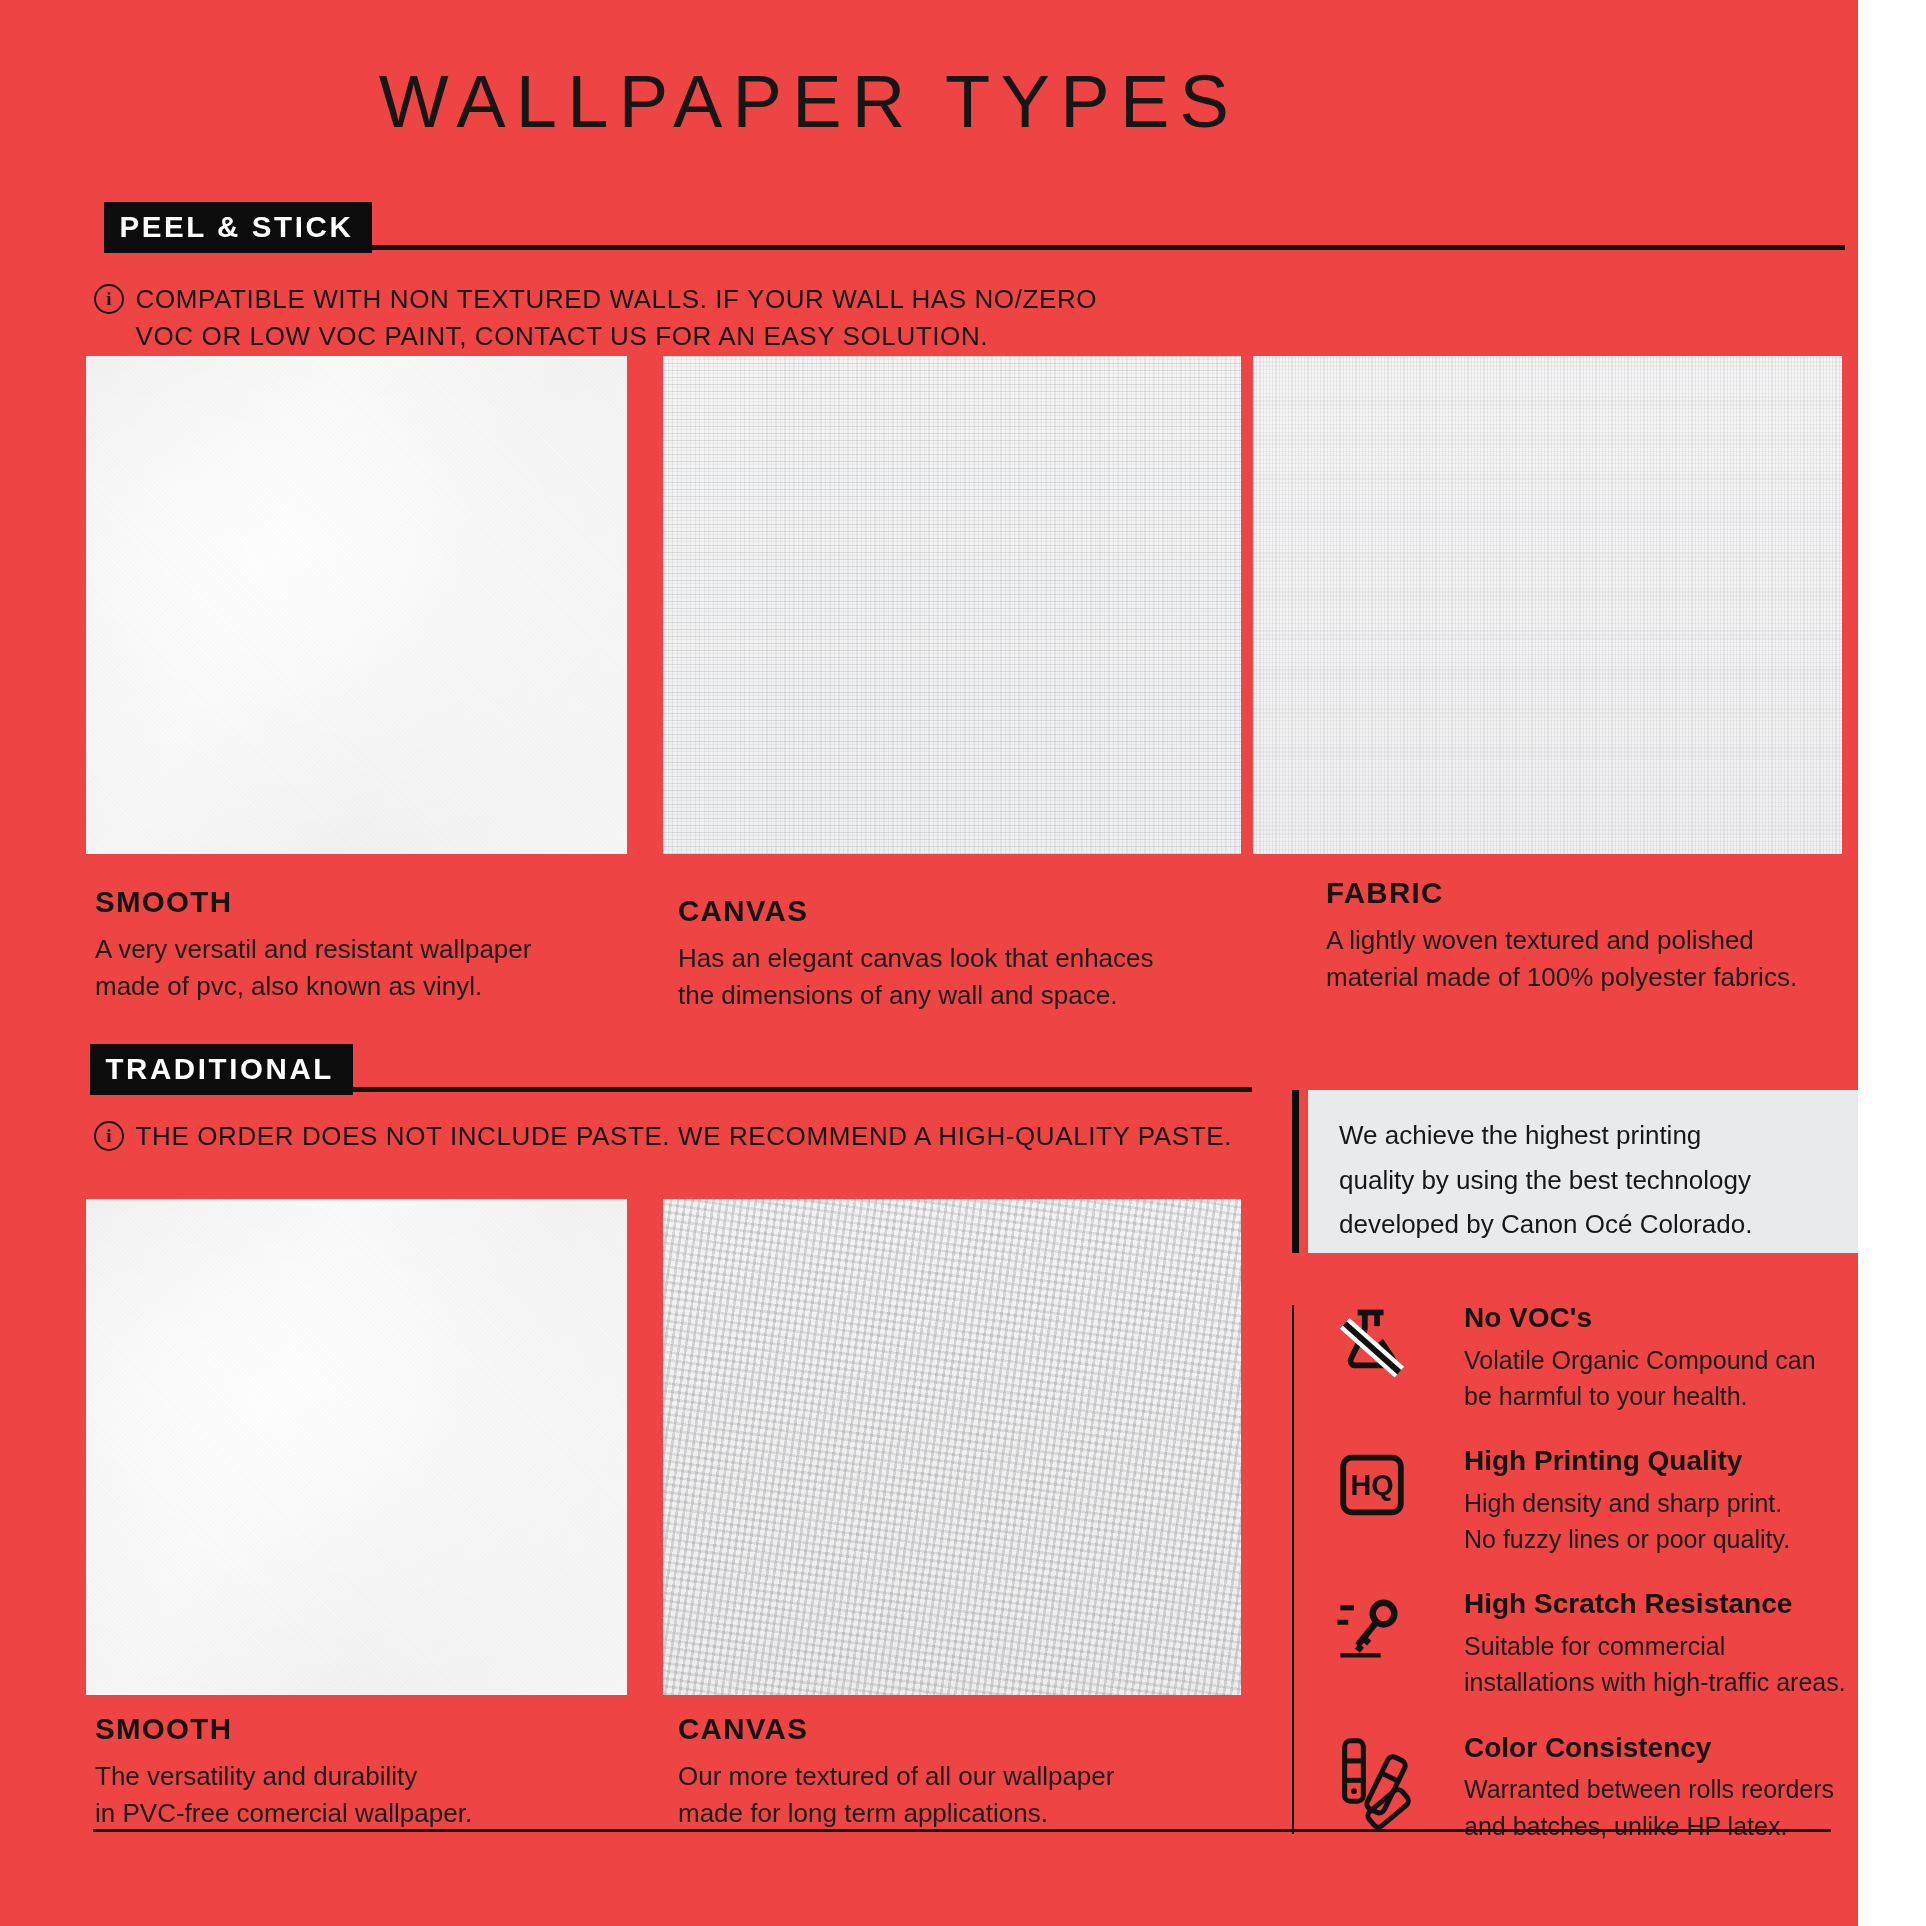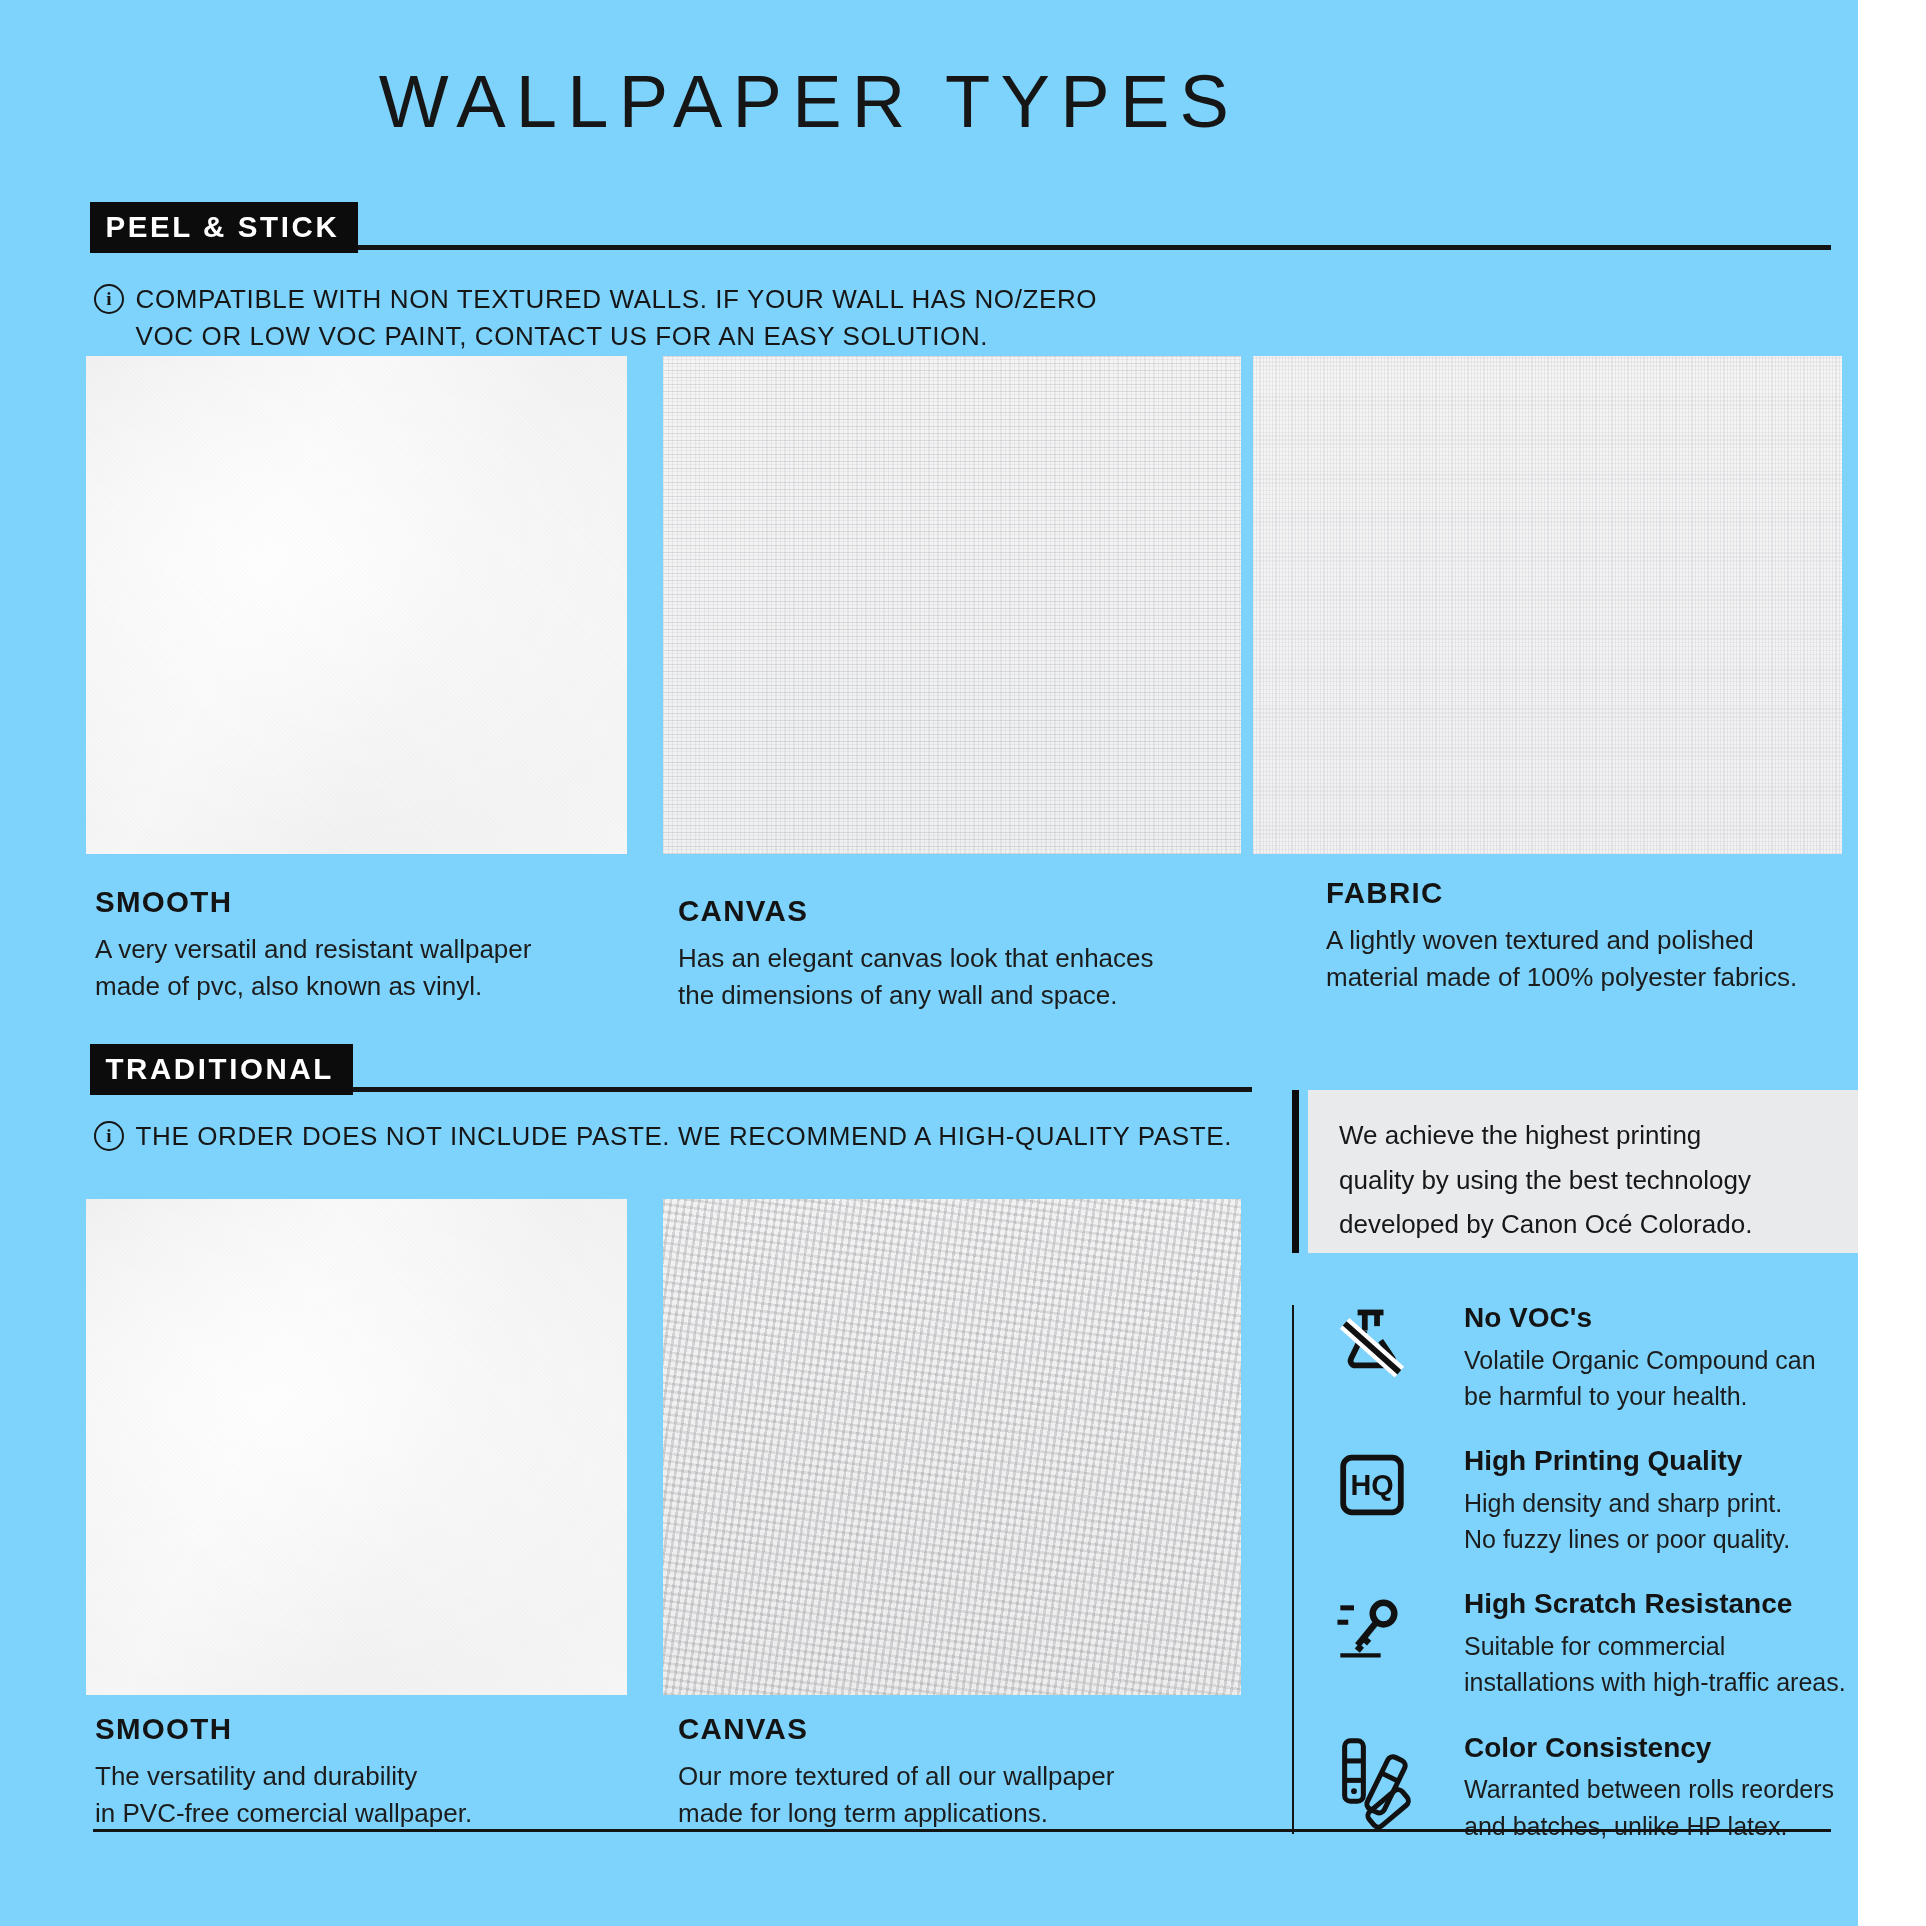--- a/index.html
+++ b/index.html
@@ -1,33 +1,33 @@
 <!DOCTYPE html>
 <html style="font-size:10.3px"><head>
 <meta charset="utf-8">
 <style>
   html,body{margin:0;padding:0;}
   body{
     width:1926px;height:1926px;background:#ffffff;
     font-family:"Liberation Sans","DejaVu Sans",sans-serif;
     color:#161616;
   }
-  .canvas{position:relative;width:1858px;height:1926px;overflow:hidden;background:#7dd3fc;}
+  .canvas{position:relative;width:1858px;height:1926px;overflow:hidden;background:#ef4444;}
 
   .pre{white-space:pre-line;}
 
   
   .title{
     position:absolute;left:90px;top:59px;width:1438px;margin:0;
     text-align:center;font-size:74px;font-weight:500;letter-spacing:10.3px;color:#161616;
   }
 
   
   .sh{position:absolute;display:flex;align-items:flex-end;}
-  .sh1{left:90px;top:202px;width:1741px;}
+  .sh1{left:104px;top:202px;width:1741px;}
   .sh2{left:90px;top:1044px;width:1162px;align-items:flex-end;}
   .section-label{
     background:#0c0c0c;color:#ffffff;font-size:29.5px;font-weight:700;
     letter-spacing:2.6px;line-height:1;padding:10.3px 19px 11.6px 15.4px;flex:none;
   }
   .section-rule{flex:1;height:4.5px;background:#141414;margin-bottom:3.9px;}
 
   
   .note{position:absolute;display:flex;gap:11.6px;align-items:flex-start;}
   .n1{left:94px;top:281px;}

